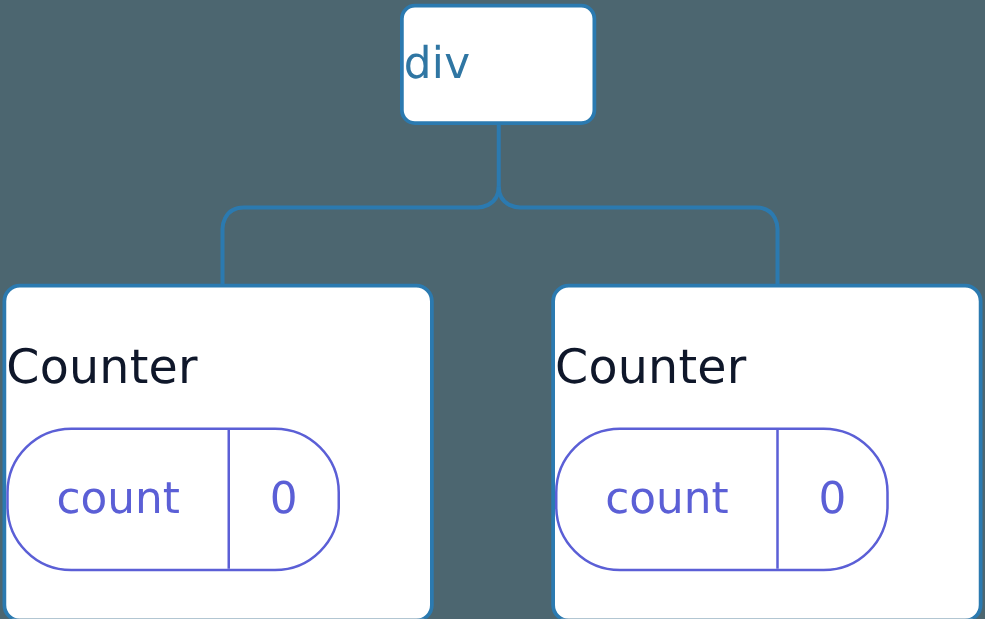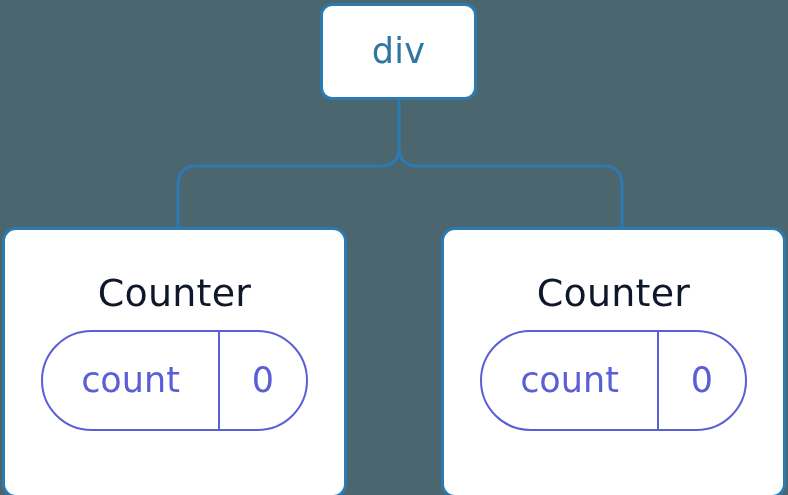--- a/index.html
+++ b/index.html
@@ -36,21 +36,20 @@
 
   
   .node {
     position: absolute;
     box-sizing: border-box;
     background: #ffffff;
     border: 3px solid #2b7ab0;
     border-radius: 12px;
     display: flex;
     flex-direction: column;
-    align-items: center;
   }
 
   .node-root {
     left: 320px;
     top: 3px;
     width: 157px;
     height: 97px;
     justify-content: center;
   }
 
@@ -76,23 +75,23 @@
     color: #0f172a;
     font-size: 38px;
     line-height: 1;
     letter-spacing: 0.2px;
   }
 
   
   .capsule {
     position: relative;
     box-sizing: border-box;
-    margin-top: 18px;
+    margin-top: 30px;
     width: 267px;
-    height: 101px;
+    height: 115px;
     border: 2px solid #5b5fd6;
     border-radius: 52px;
     display: flex;
     align-items: stretch;
     background: transparent;
   }
 
   .capsule-key,
   .capsule-val {
     display: flex;

